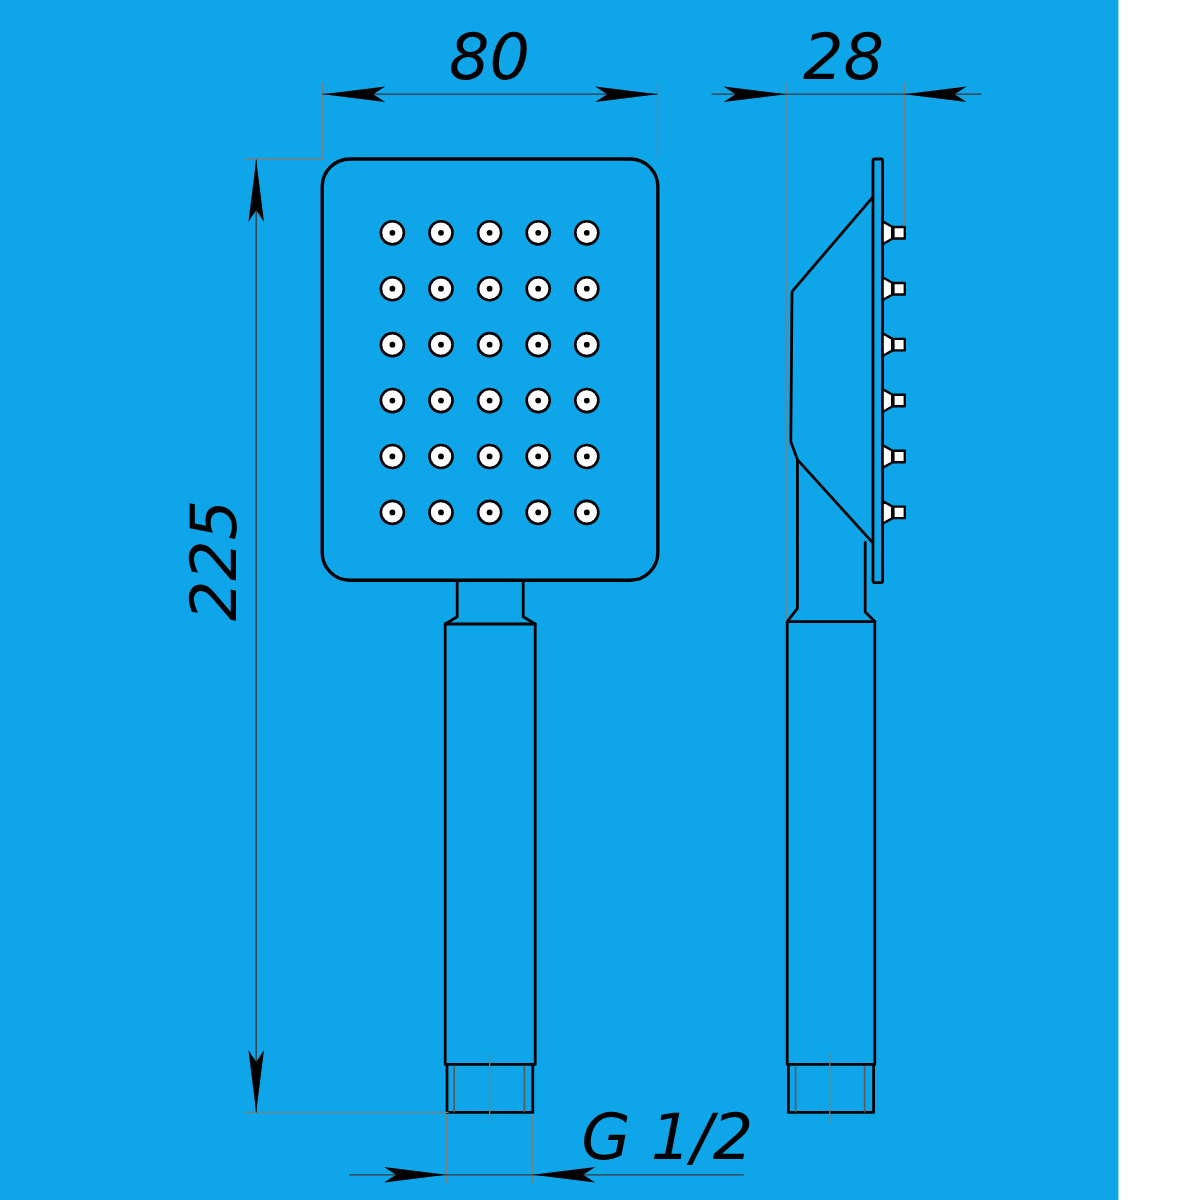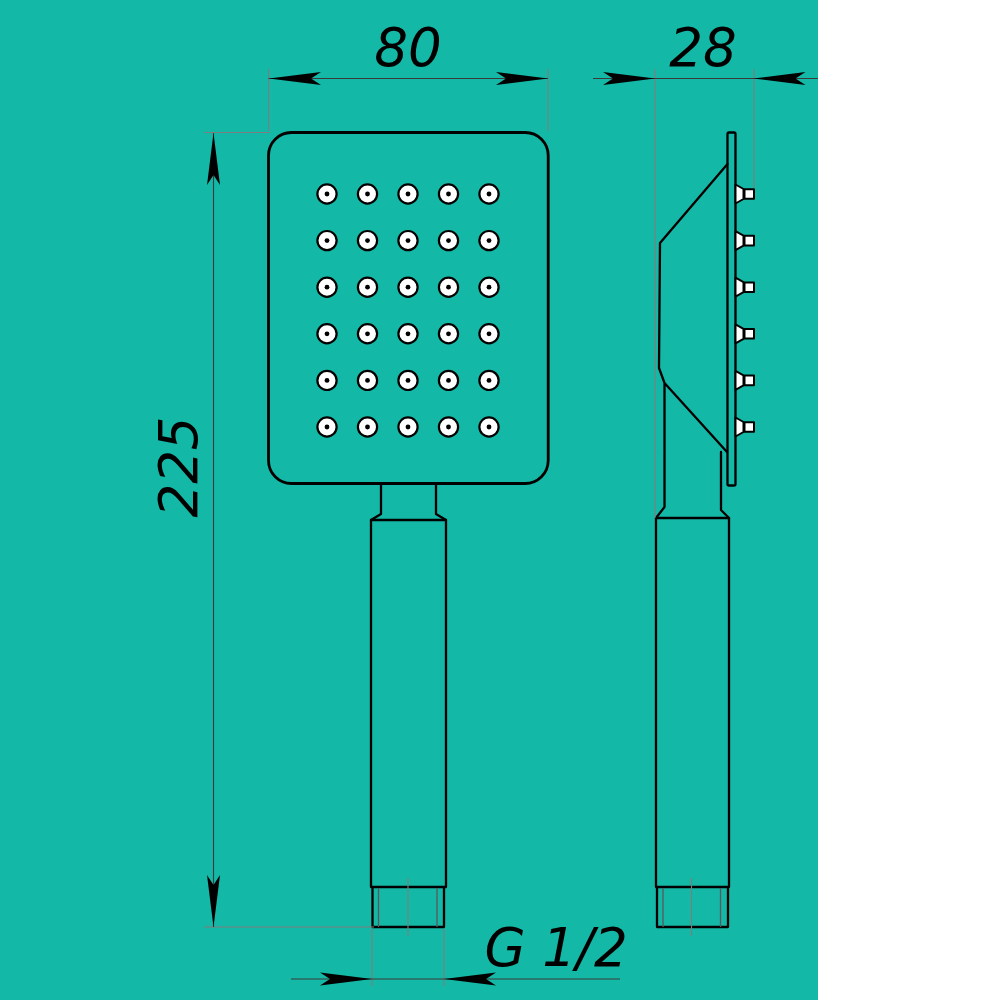--- a/index.html
+++ b/index.html
@@ -1,19 +1,19 @@
 <!DOCTYPE html>
 <html><head>
 <meta charset="utf-8">
 <style>
   html,body{margin:0;padding:0;background:#ffffff;}
   .canvas{
     position:relative;
-    width:818px;height:1000px;
-    background:#14b8a6;
+    width:932px;height:1000px;
+    background:#0ea5e9;
     font-family:"DejaVu Sans",sans-serif;
     overflow:hidden;
   }
   svg{display:block;}
   .outline{stroke:#000000;stroke-width:2.8;fill:none;stroke-linejoin:round;stroke-linecap:round;}
   .outline-med{stroke:#000000;stroke-width:2.3;fill:none;stroke-linejoin:round;stroke-linecap:round;}
   .nozzle-outer{stroke:#000000;stroke-width:2.2;fill:#ffffff;}
   .nozzle-dot{fill:#000000;stroke:none;}
   .side-nozzle{stroke:#000000;stroke-width:2;fill:#ffffff;stroke-linejoin:round;}
   .thin{stroke:#7e7e7e;stroke-width:1.1;fill:none;}

